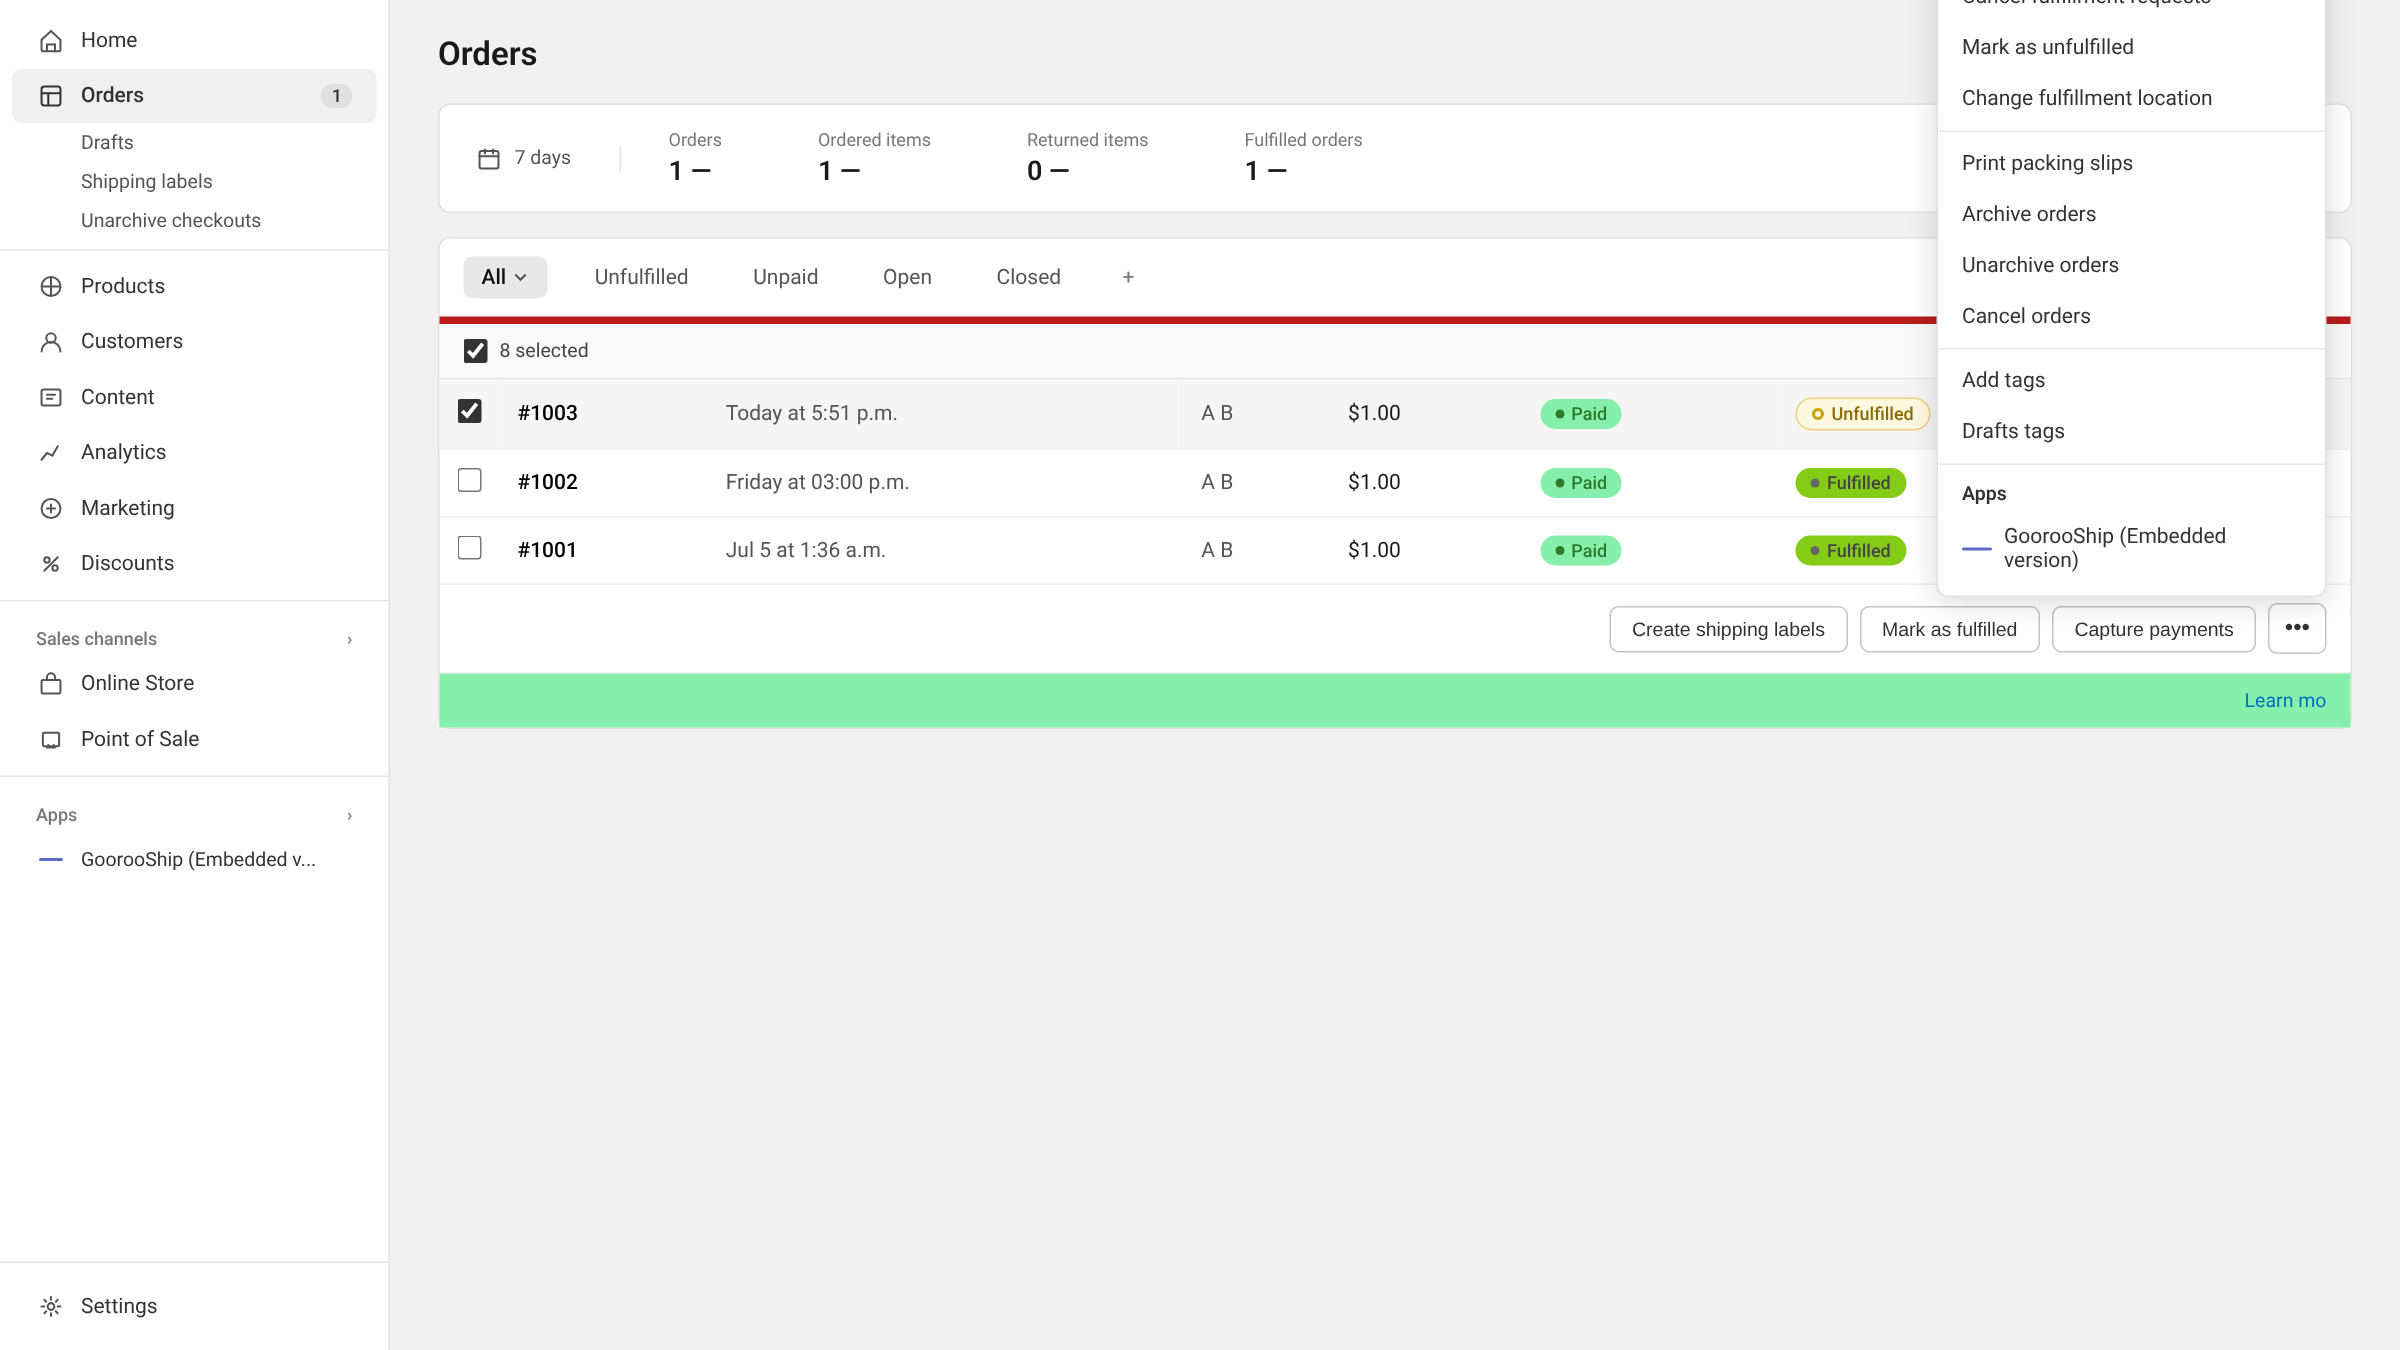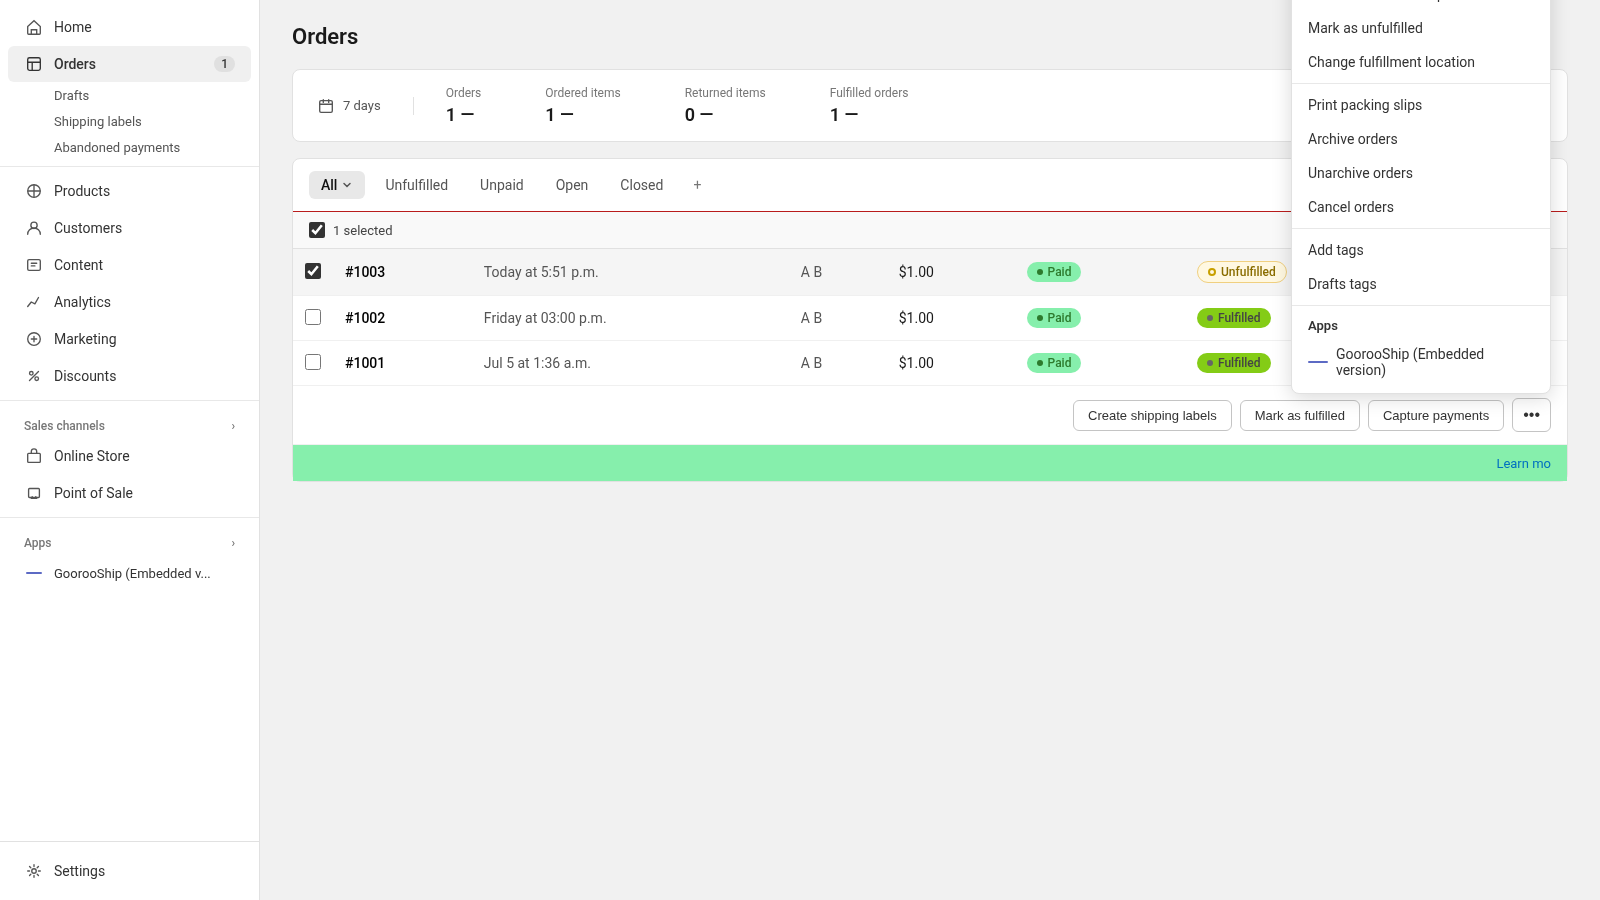--- a/index.html
+++ b/index.html
@@ -26,21 +26,21 @@
 
     
     .stats-card { background: #fff; border: 1px solid #e1e1e1; border-radius: 8px; padding: 16px 24px; display: flex; align-items: center; gap: 0; margin-bottom: 16px; }
     .stats-period { display: flex; align-items: center; gap: 8px; padding-right: 32px; border-right: 1px solid #e1e1e1; color: #555; font-size: 13px; }
     .stats-item { padding: 0 32px; }
     .stats-item label { font-size: 12px; color: #777; display: block; margin-bottom: 4px; }
     .stats-item .value { font-size: 18px; font-weight: 600; }
 
     
     .orders-card { background: #fff; border: 1px solid #e1e1e1; border-radius: 8px; overflow: visible; }
-    .tab-bar { display: flex; align-items: center; gap: 8px; padding: 12px 16px; border-bottom: 1px solid #b91c1c; }
+    .tab-bar { display: flex; align-items: center; gap: 19px; padding: 12px 16px; border-bottom: 5px solid #b91c1c; }
     .tab { padding: 6px 12px; border-radius: 6px; cursor: pointer; font-size: 14px; color: #555; display: flex; align-items: center; gap: 4px; }
     .tab.active-tab { background: #e8e8e8; color: #111; font-weight: 500; }
     .tab-add { padding: 6px 10px; cursor: pointer; color: #777; border-radius: 6px; }
 
     
     .selected-bar { padding: 10px 16px; display: flex; align-items: center; gap: 8px; border-bottom: 1px solid #e1e1e1; background: #f9f9f9; }
     .selected-bar .cb { width: 16px; height: 16px; accent-color: #333; }
     .selected-label { font-size: 13px; color: #444; }
     table { width: 100%; border-collapse: collapse; }
     td { padding: 12px 12px; font-size: 14px; border-bottom: 1px solid #f0f0f0; }
@@ -100,21 +100,21 @@
       <span>Orders</span>
       <span class="badge">1</span>
     </div>
     <div class="nav-sub-item">
       <span>Drafts</span>
     </div>
     <div class="nav-sub-item">
       <span>Shipping labels</span>
     </div>
     <div class="nav-sub-item">
-      <span>Abandoned payments</span>
+      <span>Unarchive checkouts</span>
     </div>
 
     <div class="divider"></div>
 
     <div class="nav-item">
       <span class="icon">
         <svg width="18" height="18" viewBox="0 0 20 20" fill="none">
             <circle cx="10" cy="10" r="7" stroke="#555" stroke-width="1.5"></circle>
             <path d="M10 3v14M3 10h14" stroke="#555" stroke-width="1.5"></path>
           </svg>
@@ -275,21 +275,21 @@
           <span>Open</span>
         </div>
       <div class="tab">
           <span>Closed</span>
         </div>
       <div class="tab-add">+</div>
     </div>
 
     <div class="selected-bar">
       <input type="checkbox" class="cb" checked="" style="accent-color: rgb(51, 51, 51);">
-      <span class="selected-label">1 selected</span>
+      <span class="selected-label">8 selected</span>
     </div>
 
     <table>
       <tbody>
         <tr style="background:#f5f5f5;">
           <td class="cb-cell">
             <input type="checkbox" checked="" style="">
           </td>
           <td><span class="order-num">#1003</span></td>
           <td style="color:#555;">Today at 5:51 p.m.</td>

